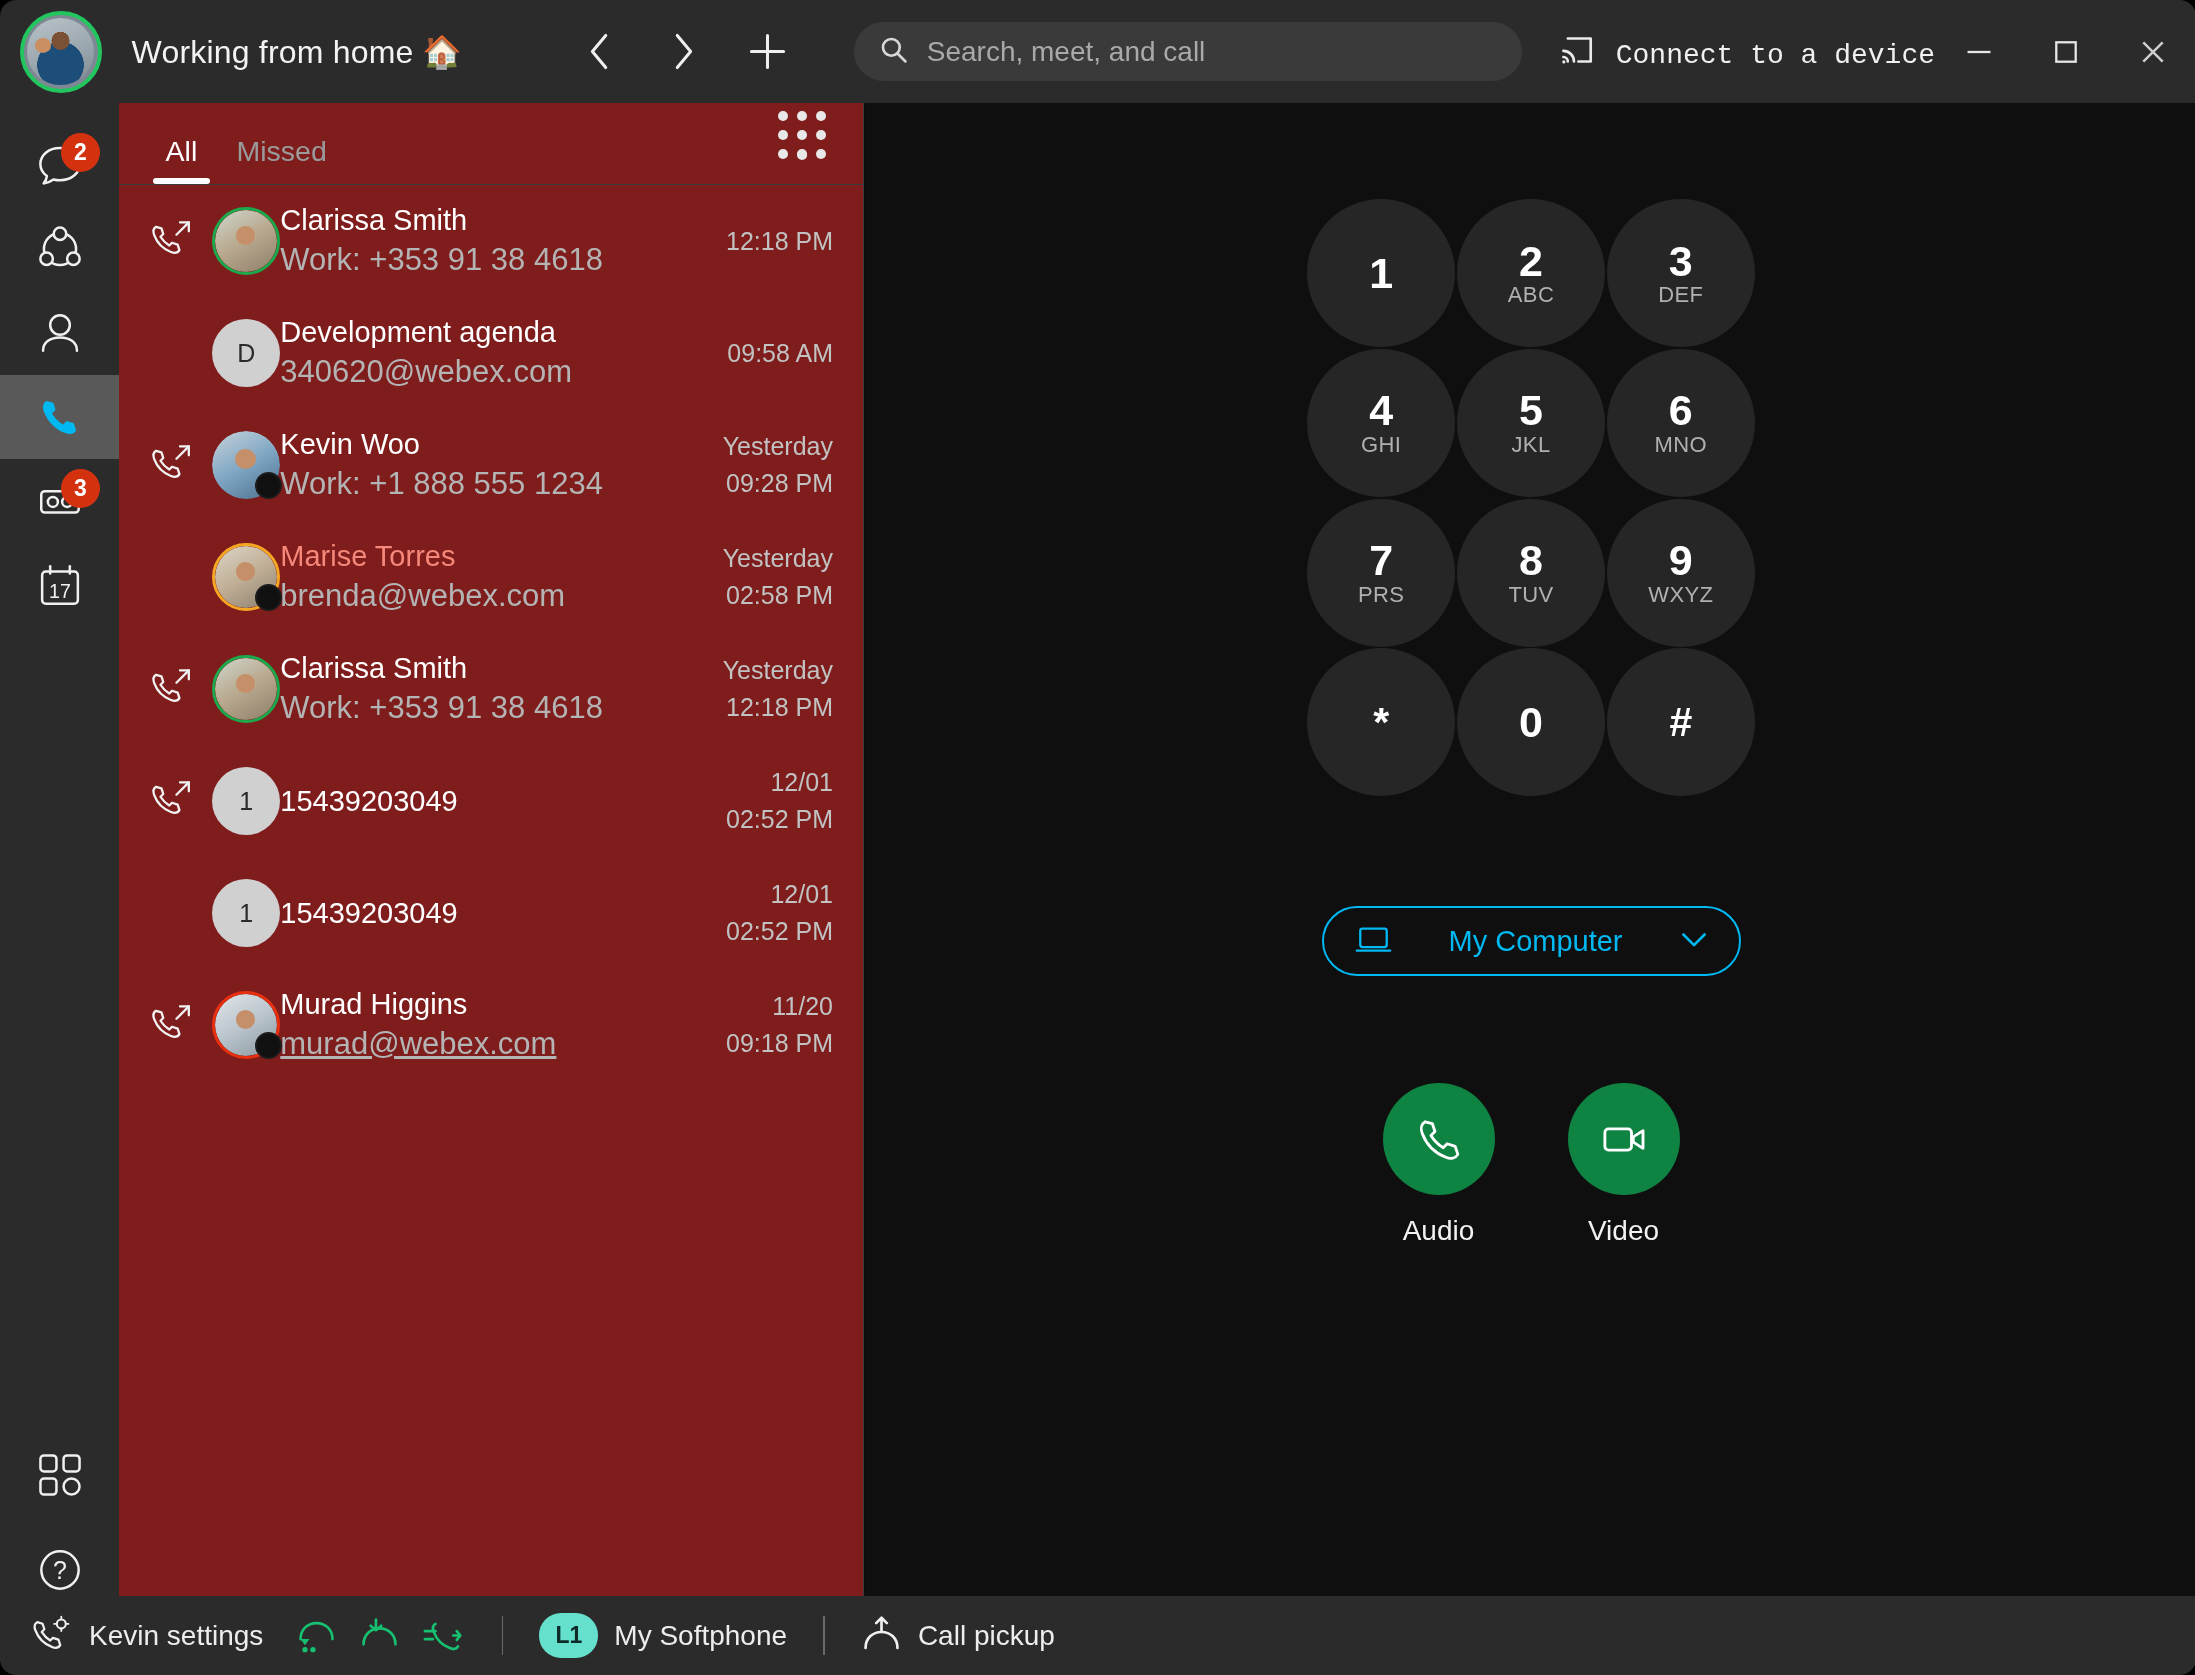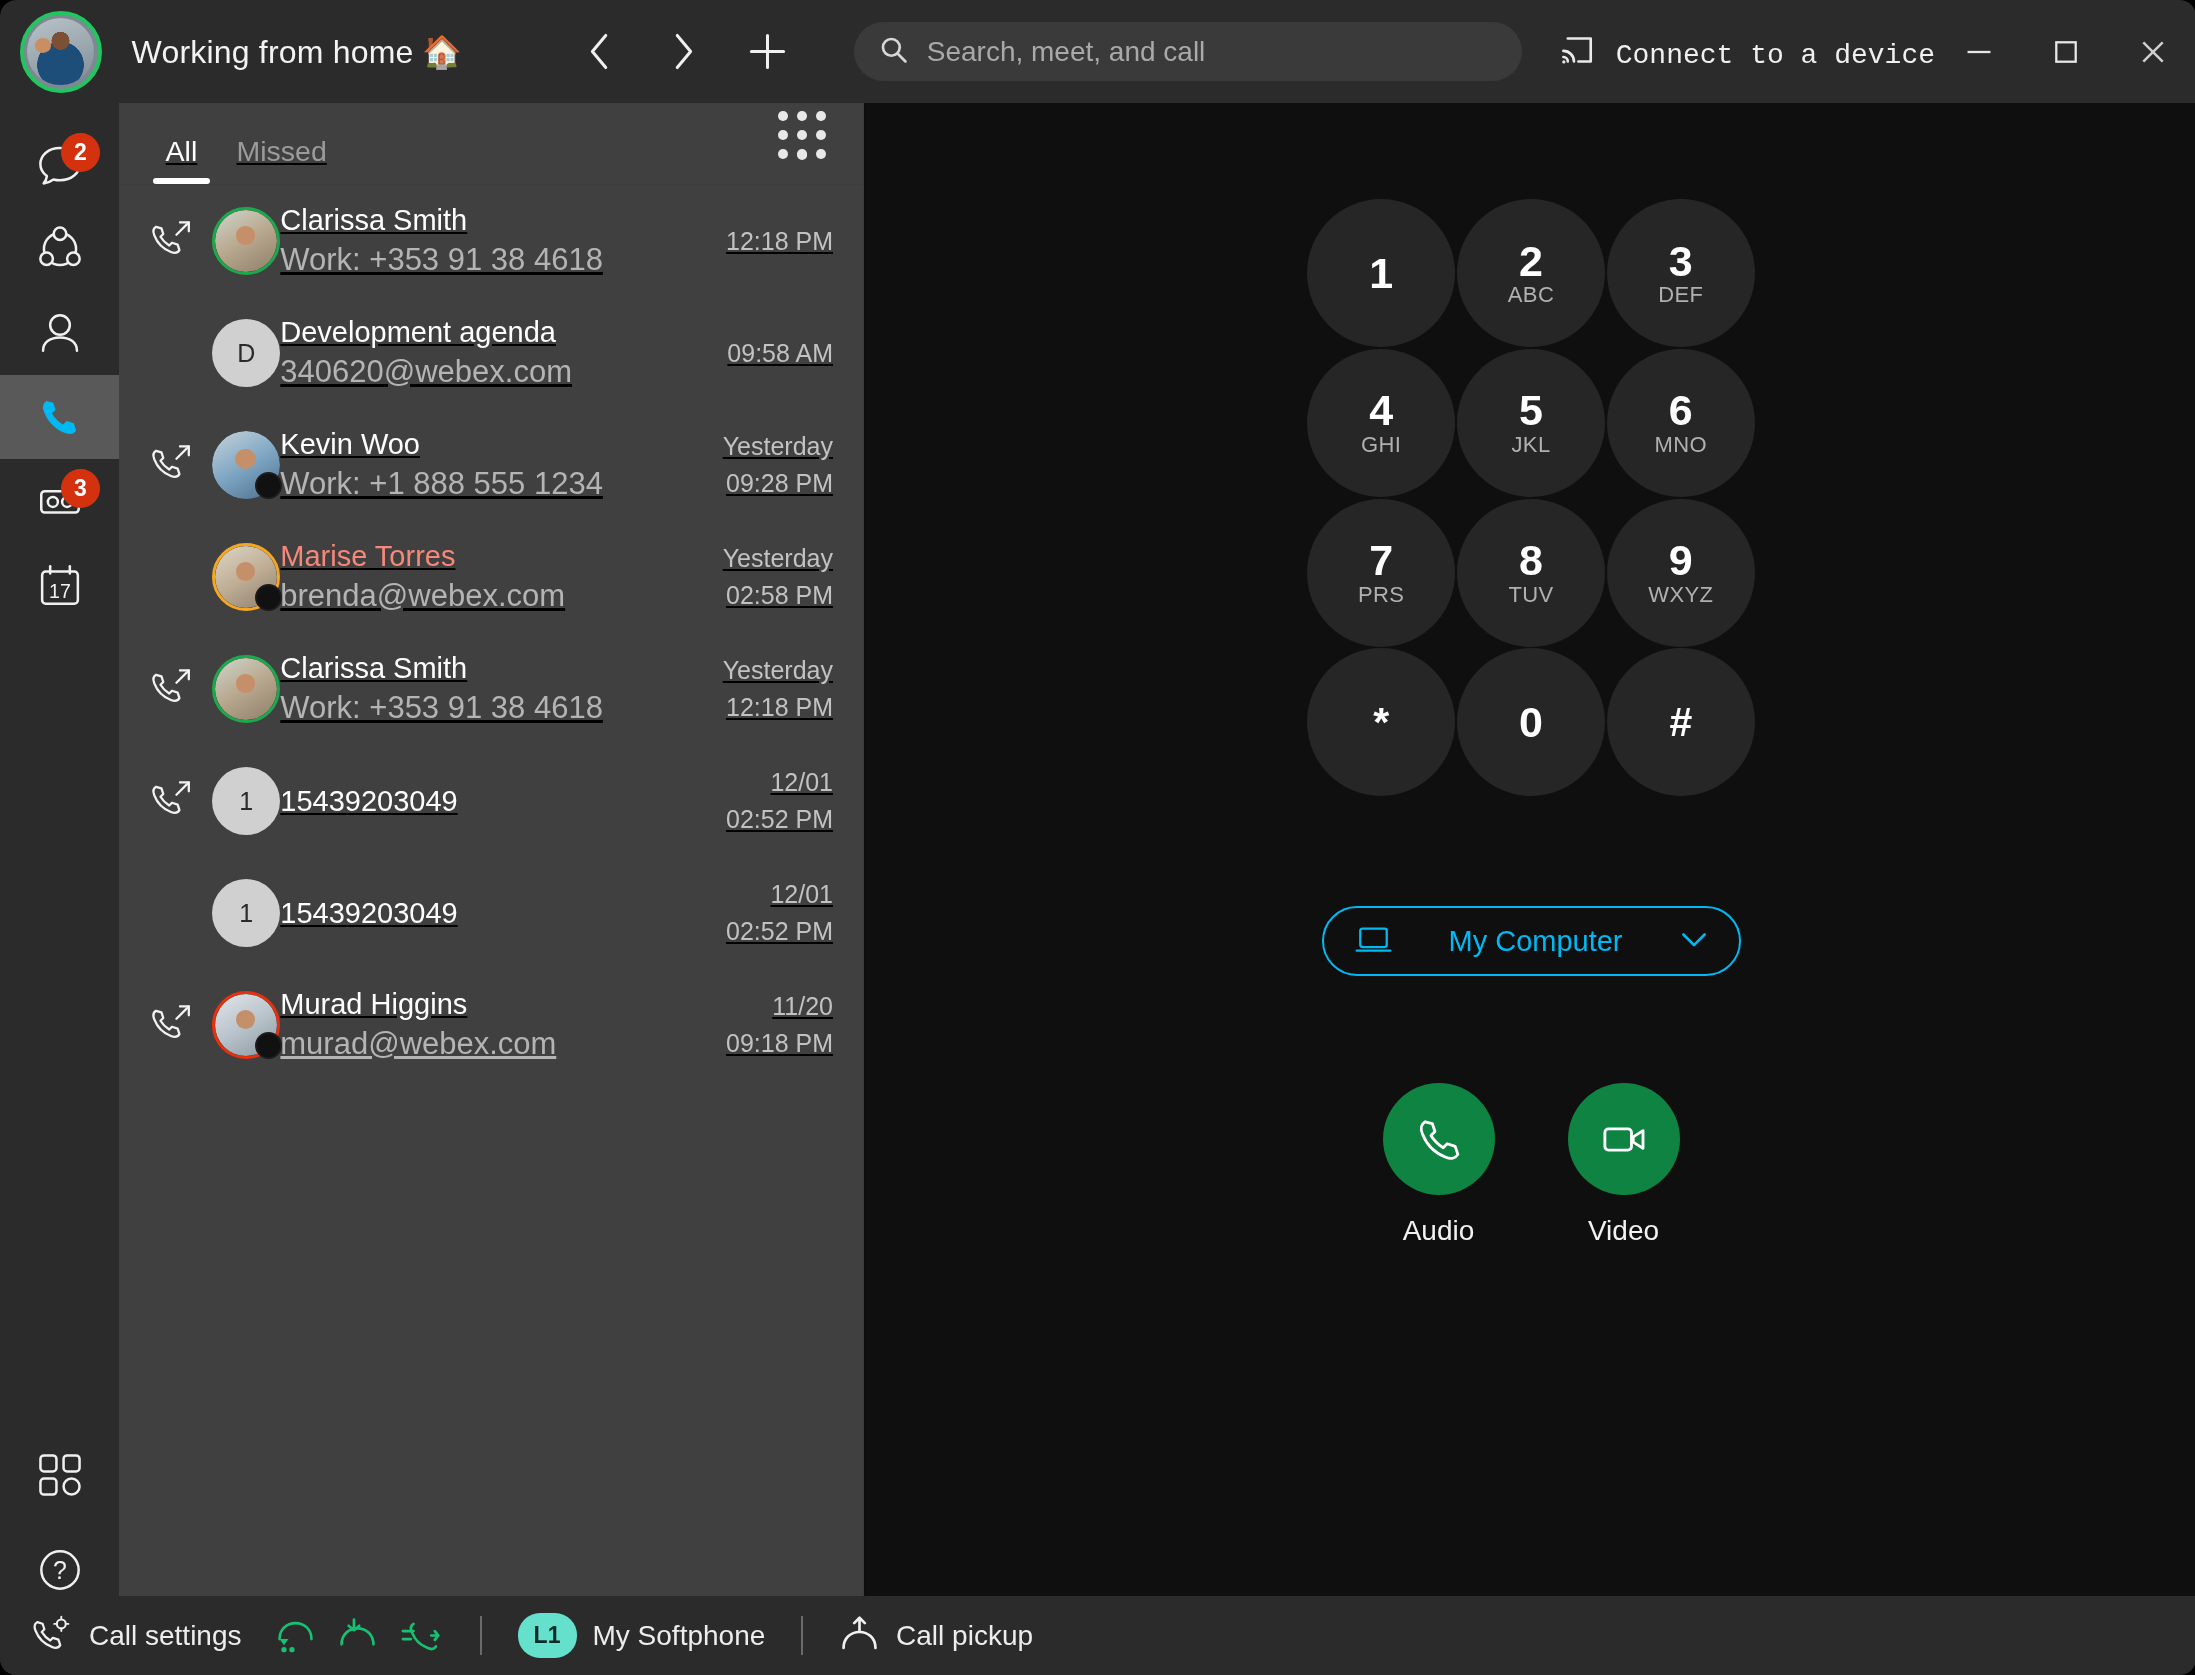--- a/index.html
+++ b/index.html
@@ -138,23 +138,22 @@
     width: 119px; margin-top: 25px;
     display: flex; flex-direction: column; align-items: center; gap: 8px;
     cursor: pointer;
   }
   .rail-help .lbl { color: #eaeaea; font-size: 25px; }
 
   
   .listpanel {
     position: absolute; top: 103px; left: 119px;
     width: 745px; height: 1493px;
-    background: #404040;
+    background: #7f1d1d;
     border-right: 1.8px solid #3d3d3d;
-    text-decoration: underline;
   }
   .list-tabs {
     position: relative;
     height: 82px;
     display: flex; align-items: flex-end;
     padding: 0 27px;
     border-bottom: 1.8px solid #3d3d3d;
   }
   .tab {
     position: relative;
@@ -729,21 +728,21 @@
           <path d="M8 8 c-3 1.8 -3.6 5.6 -2 9.4 3.2 8.4 10 15.2 18.4 18.4 3.8 1.6 7.6 1 9.4 -2 l-2 -6.2 -6.2 -2 -3 3 c-3.8 -2.3 -7.3 -5.8 -9.6 -9.6 l3 -3 -2 -6.2 Z" fill="none" stroke="#f0f0f0" stroke-width="2.5" stroke-linejoin="round"></path>
           <circle cx="35" cy="10" r="5" fill="none" stroke="#f0f0f0" stroke-width="2.3"></circle>
           <g stroke="#f0f0f0" stroke-width="2.1" stroke-linecap="round">
             <line x1="35" y1="2" x2="35" y2="4"></line>
               <line x1="35" y1="16" x2="35" y2="18"></line>
             <line x1="27" y1="10" x2="29" y2="10"></line>
               <line x1="41" y1="10" x2="43" y2="10"></line>
           </g>
         </svg>
       </span>
-      <span class="sb-label">Call settings</span>
+      <span class="sb-label">Kevin settings</span>
     </div>
 
     <div class="sb-feats">
       <span class="sb-ico">
         <svg width="43" height="39" viewBox="0 0 48 44">
           <path d="M6 26 c0 -11 8 -18 18 -18 s18 7 18 18" fill="none" stroke="#16c172" stroke-width="3" stroke-linecap="round"></path>
           <path d="M6 26 l5 7 5 -7 Z" fill="#16c172"></path>
           <circle cx="11" cy="38" r="3" fill="#16c172"></circle>
             <circle cx="20" cy="38" r="3" fill="#16c172"></circle>
         </svg>

